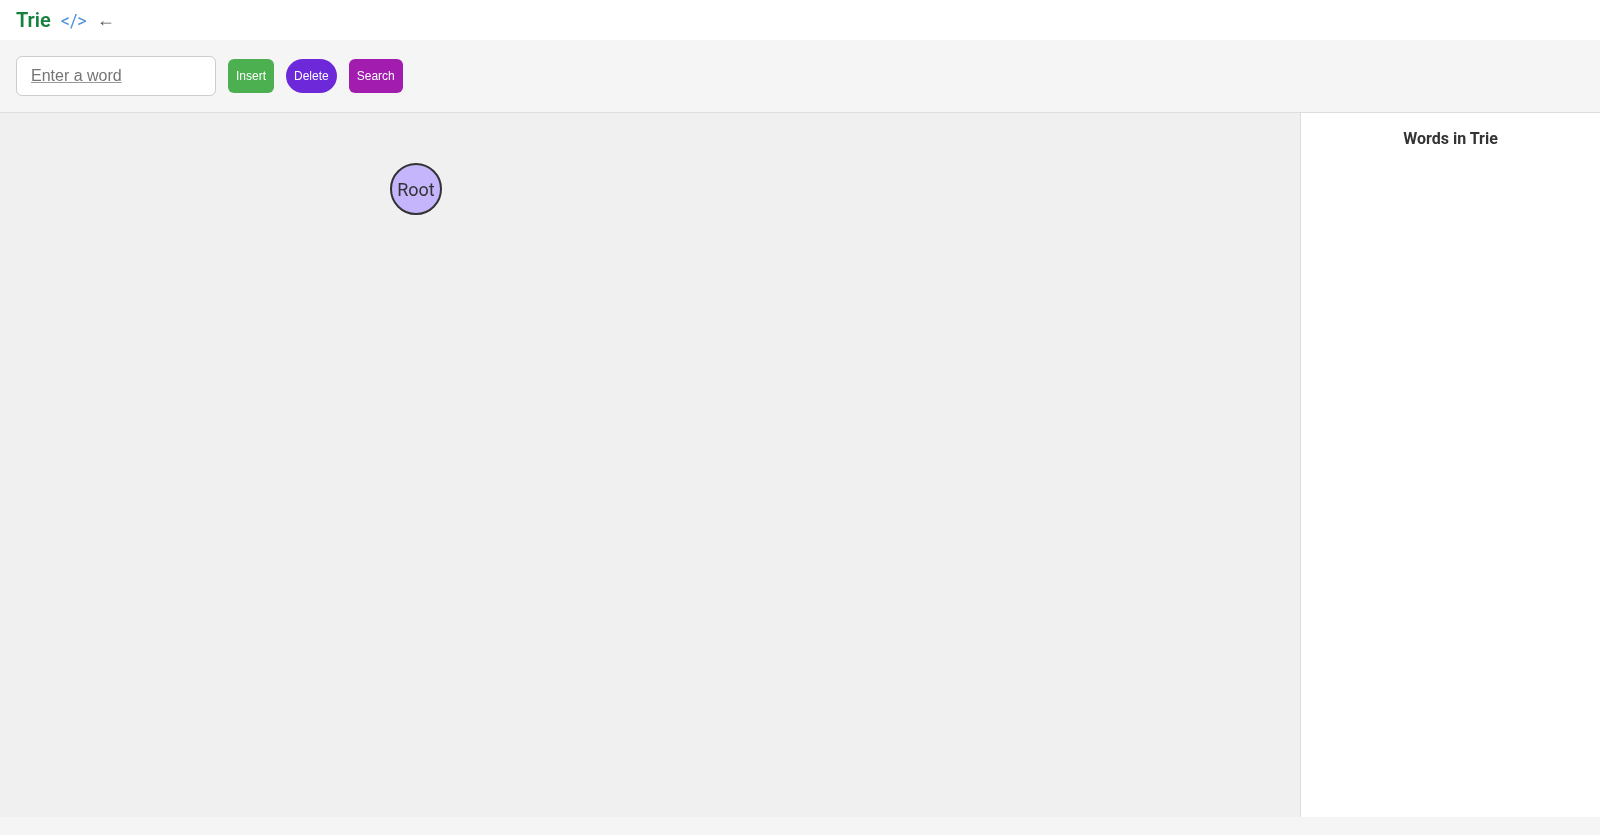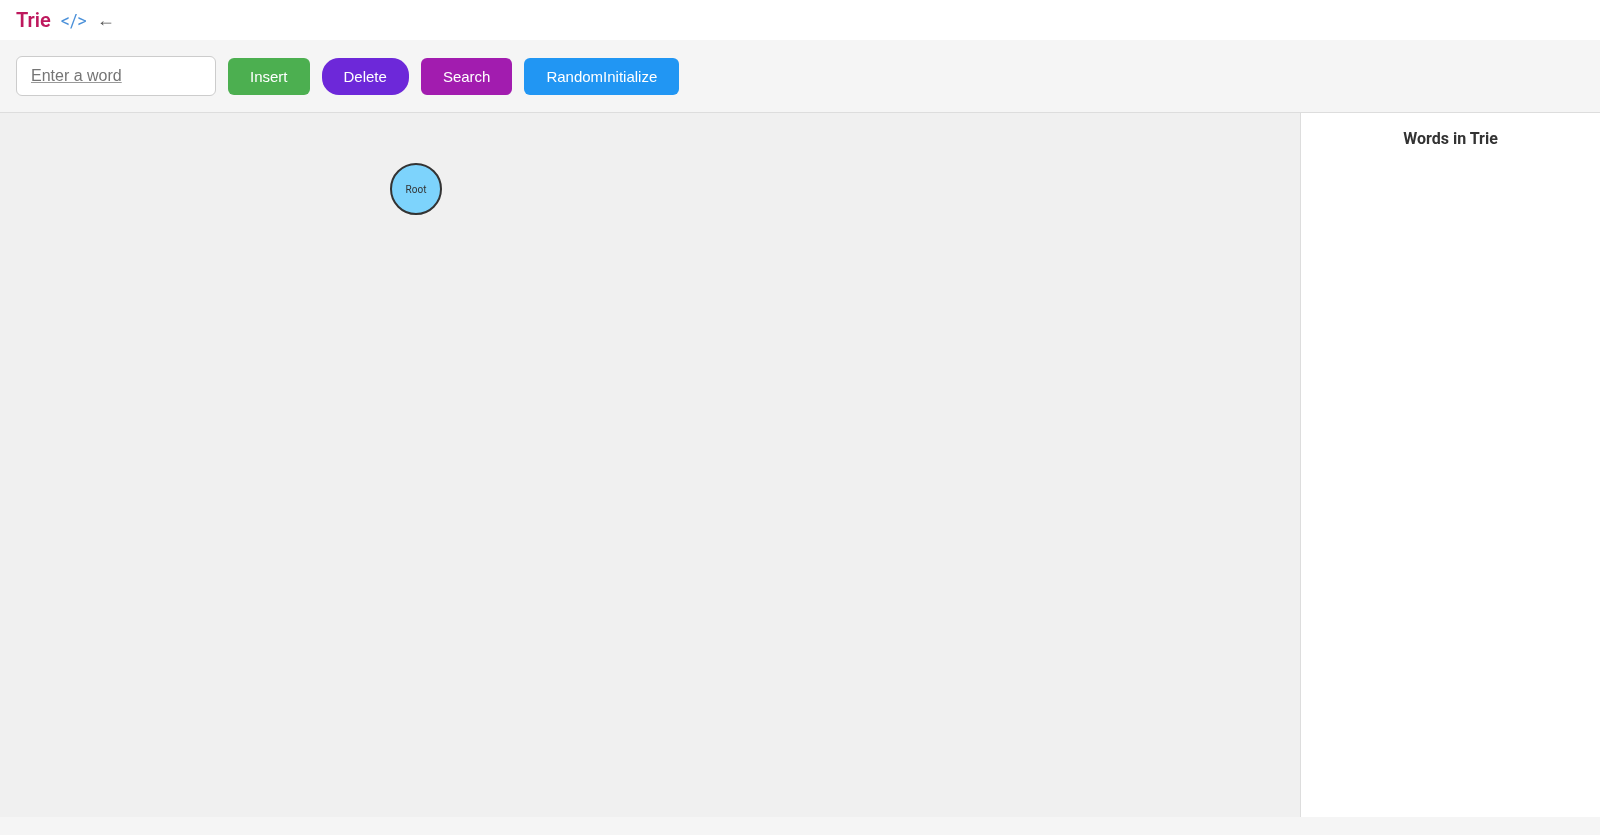--- a/index.html
+++ b/index.html
@@ -20,21 +20,21 @@
       display: flex;
       align-items: center;
       padding: 8px 16px;
       background-color: #fff;
       gap: 10px;
     }
 
     .header-title {
       font-size: 20px;
       font-weight: 600;
-      color: #be185d;
+      color: #15803d;
     }
 
     .code-icon {
       color: #4a90d9;
       font-size: 18px;
       cursor: pointer;
     }
 
     .back-icon {
       color: #555;
@@ -55,24 +55,24 @@
       border: 1px solid #ccc;
       border-radius: 6px;
       font-size: 16px;
       background: #fff;
       color: #999;
       outline: none;
       text-decoration: underline;
     }
 
     .btn {
-      padding: 10px 22px;
+      padding: 10px 8px;
       border: none;
       border-radius: 6px;
-      font-size: 15px;
+      font-size: 12px;
       font-weight: 500;
       cursor: pointer;
       color: #fff;
     }
 
     .btn-insert {
       background-color: #4caf50;
     }
 
     .btn-delete {
@@ -102,25 +102,25 @@
     }
 
     .root-node {
       position: absolute;
       top: 50px;
       left: 390px;
       width: 52px;
       height: 52px;
       border-radius: 50%;
       border: 2px solid #333;
-      background: #7dd3fc;
+      background: #c4b5fd;
       display: flex;
       align-items: center;
       justify-content: center;
-      font-size: 10px;
+      font-size: 18px;
       color: #333;
     }
 
     .sidebar {
       width: 300px;
       background-color: #fff;
       border-left: 1px solid #ddd;
       padding: 16px;
     }
 
@@ -138,21 +138,20 @@
   <span class="header-title">Trie</span>
   <span class="code-icon">&lt;/&gt;</span>
   <span class="back-icon">←</span>
 </div>
 
 <div class="toolbar">
   <input class="word-input" type="text" placeholder="Enter a word" style="">
   <button class="btn btn-insert">Insert</button>
   <button class="btn btn-delete">Delete</button>
   <button class="btn btn-search">Search</button>
-  <button class="btn btn-random">RandomInitialize</button>
 </div>
 
 <div class="main-area">
 
   <div class="trie-canvas">
     <div class="root-node">Root</div>
   </div>
 
   <div class="sidebar">
     <div class="sidebar-title">Words in Trie</div>

